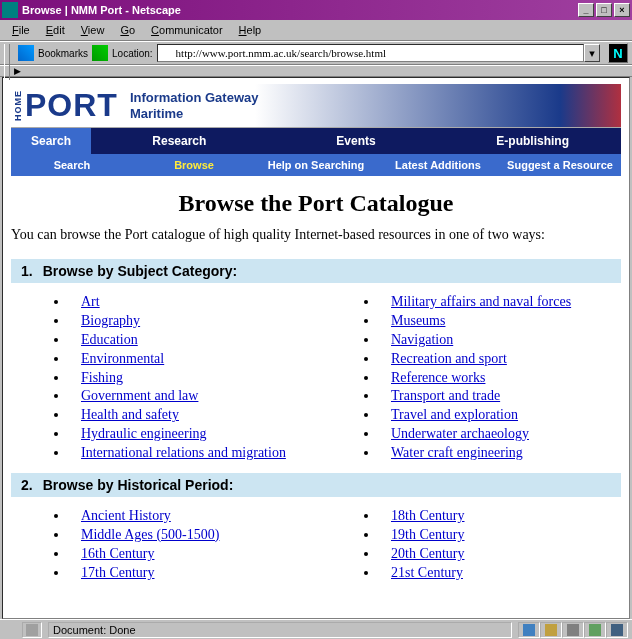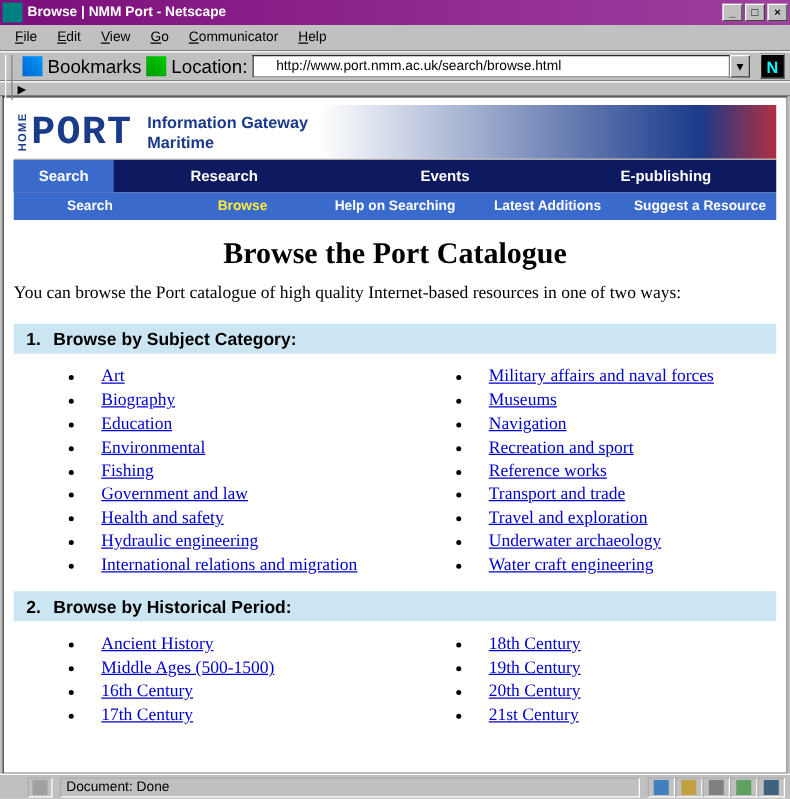--- a/index.html
+++ b/index.html
@@ -76,26 +76,26 @@
   border-left: 1px solid #fff;
   border-right: 1px solid #808080;
   margin-right: 4px;
 }
 .toolbar-icon {
   width: 16px; height: 16px;
   display: inline-block;
 }
 .bookmark-icon { background: linear-gradient(45deg, #06c, #09f); }
 .location-icon { background: linear-gradient(45deg, #090, #0c0); }
-.toolbar-label { font-size: 15px; text-align: right; }
+.toolbar-label { font-size: 10px; text-align: right; }
 .url-input {
   flex: 1;
   border: 1px inset #808080;
   height: 18px;
-  font-family: Liberation Sans, sans-serif;
+  font-family: Liberation Serif, serif;
   font-size: 11px;
   padding: 0 2px 0 18px;
   background: #fff;
   position: relative;
 }
 .url-wrap { position: relative; flex: 1; display: flex; }
 .url-dropdown {
   width: 16px; height: 18px;
   background: #c0c0c0;
   border: 1px solid #fff;
@@ -142,21 +142,21 @@
   writing-mode: vertical-rl;
   transform: rotate(180deg);
   font-family: Arial, sans-serif;
   font-size: 9px;
   font-weight: bold;
   color: #1a3a8a;
   margin: 0 2px;
   letter-spacing: 1px;
 }
 .port-logo {
-  font-family: Liberation Mono, monospace;
+  font-family: Liberation Sans, sans-serif;
   font-weight: bold;
   font-size: 32px;
   color: #1a3a8a;
   letter-spacing: 1px;
   margin-right: 12px;
 }
 .tagline {
   font-family: Arial, sans-serif;
   font-size: 13px;
   font-weight: bold;

